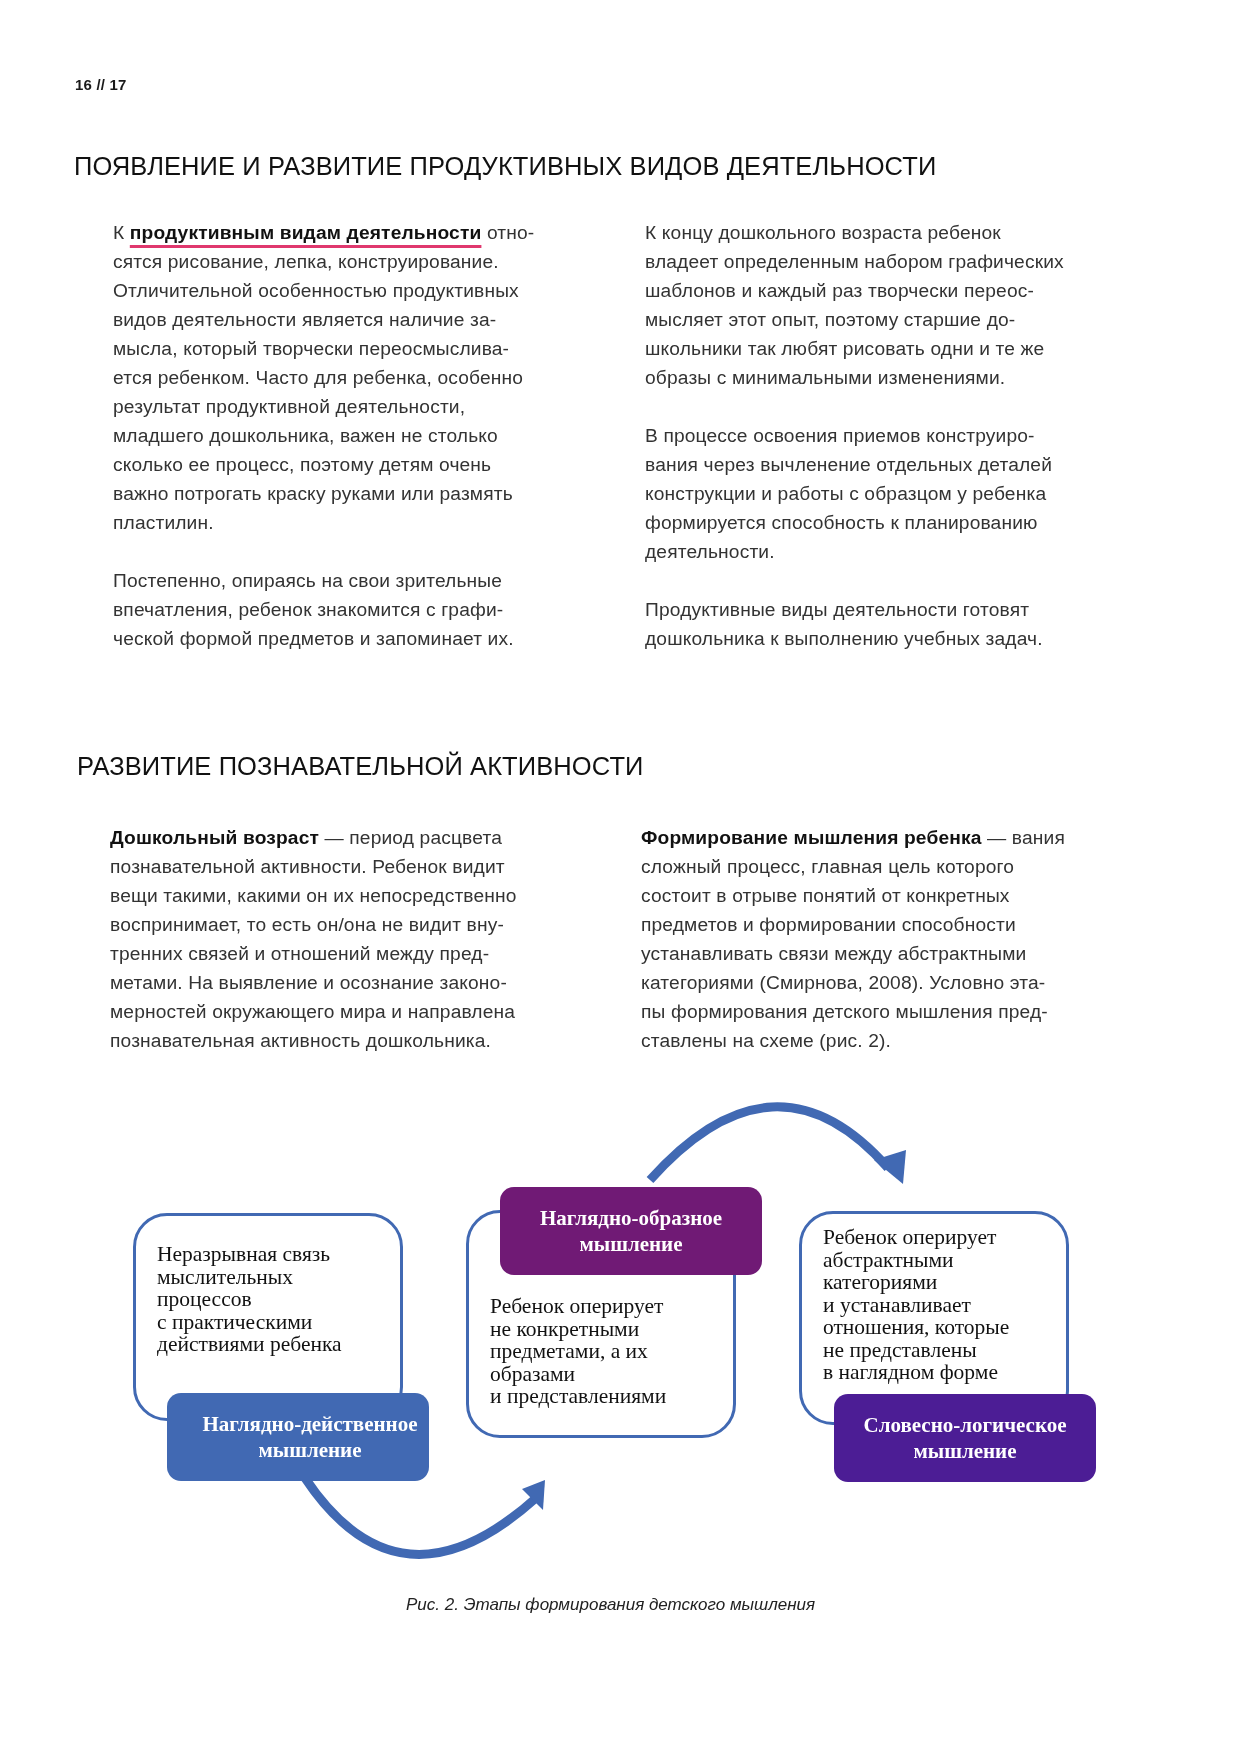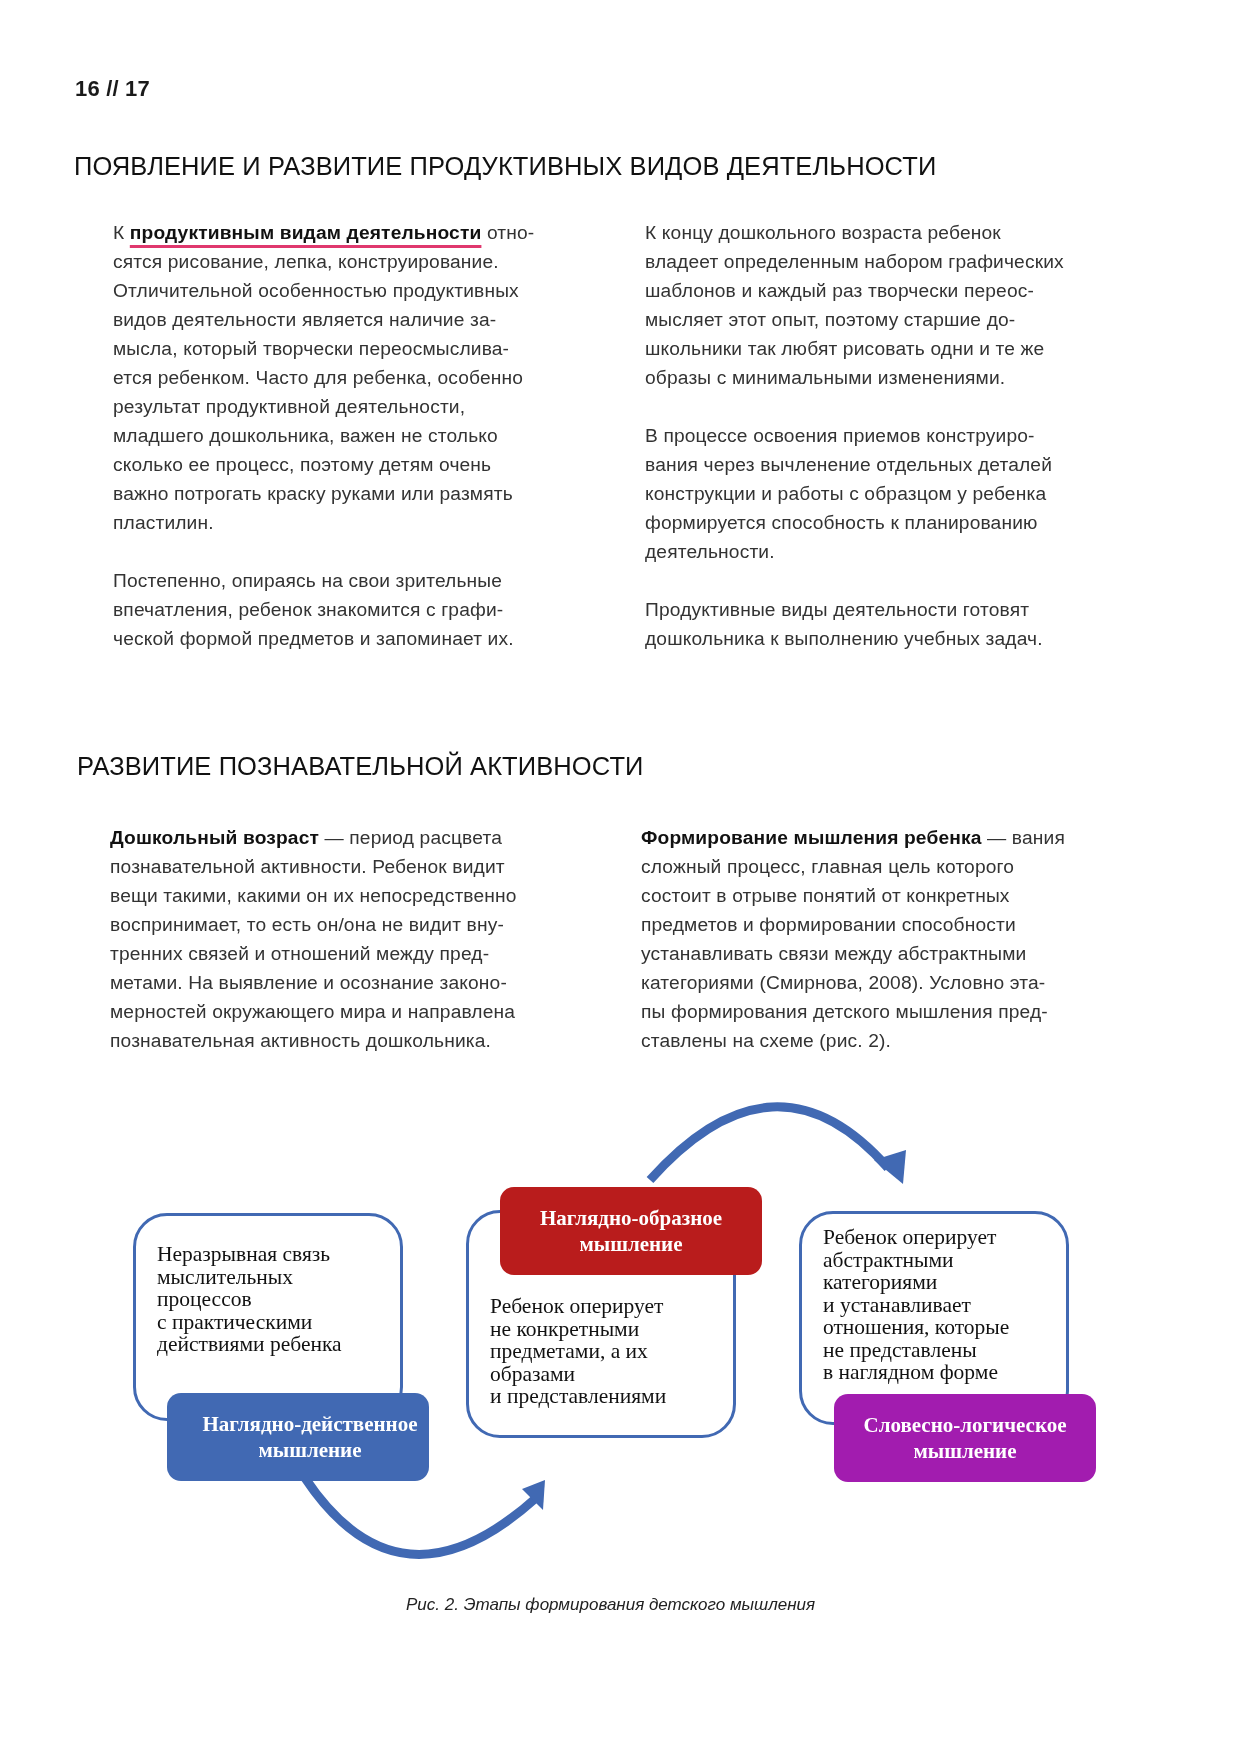--- a/index.html
+++ b/index.html
@@ -1,19 +1,19 @@
 <!DOCTYPE html>
 <html><head>
 <meta charset="utf-8">
 <style>
   html, body { margin: 0; padding: 0; background: #ffffff; }
   body { width: 1241px; height: 1754px; position: relative; overflow: hidden;
          font-family: "Liberation Sans", sans-serif; color: #1a1a1a; }
   .abs { position: absolute; }
-  .page-num { left: 75px; top: 76px; font-size: 22px; font-weight: bold; letter-spacing: 0.2px; }
+  .page-num { left: 75px; top: 76px; font-size: 15px; font-weight: bold; letter-spacing: 0.2px; }
   .h1 { left: 74px; top: 152px; font-size: 25.5px; font-weight: normal; letter-spacing: 0.1px; white-space: nowrap; color: #111; }
   .h2 { left: 77px; top: 752px; font-size: 25.5px; font-weight: normal; letter-spacing: 0.1px; white-space: nowrap; color: #111; }
   .col { font-size: 19.2px; line-height: 29px; color: #333; letter-spacing: 0.15px; }
   .col p { margin: 0; white-space: nowrap; }
   .col .gap { height: 29px; }
   .col b { color: #111; }
   .u-red { text-decoration: underline; text-decoration-color: #e0386e; text-decoration-thickness: 3px; text-underline-offset: 6px; }
   .c1 { left: 113px; top: 218px; }
   .c2 { left: 645px; top: 218px; }
   .c3 { left: 110px; top: 823px; }
@@ -109,21 +109,21 @@
     <div>процессов</div>
     <div>с практическими</div>
     <div>действиями ребенка</div>
   </div>
   <div class="label" style="left: 167px; top: 1393px; width: 262px; height: 88px; background: rgb(65, 105, 179); padding-left: 24px;">
     <div>Наглядно-действенное</div>
     <div>мышление</div>
   </div>
 
   <div class="box" style="left: 466px; top: 1210px; width: 270px; height: 228px; border-color: rgb(65, 105, 179);"></div>
-  <div class="label" style="left: 500px; top: 1187px; width: 262px; height: 88px; background: #b91c1c;">
+  <div class="label" style="left: 500px; top: 1187px; width: 262px; height: 88px; background: #701a75;">
     <div>Наглядно-образное</div>
     <div>мышление</div>
   </div>
   <div class="box-text" style="left:490px; top:1295px;">
     <div>Ребенок оперирует</div>
     <div>не конкретными</div>
     <div>предметами, а их</div>
     <div>образами</div>
     <div>и представлениями</div>
   </div>
@@ -131,19 +131,19 @@
   <div class="box" style="left: 799px; top: 1211px; width: 270px; height: 214px; border-color: rgb(65, 105, 179);"></div>
   <div class="box-text" style="left:823px; top:1226px;">
     <div>Ребенок оперирует</div>
     <div>абстрактными</div>
     <div>категориями</div>
     <div>и устанавливает</div>
     <div>отношения, которые</div>
     <div>не представлены</div>
     <div>в наглядном форме</div>
   </div>
-  <div class="label" style="left: 834px; top: 1394px; width: 262px; height: 88px; background: #a21caf;">
+  <div class="label" style="left: 834px; top: 1394px; width: 262px; height: 88px; background: #4c1d95;">
     <div>Словесно-логическое</div>
     <div>мышление</div>
   </div>
 </div>
 
 <div class="abs caption">Рис. 2. Этапы формирования детского мышления</div>
 
 </body></html>

